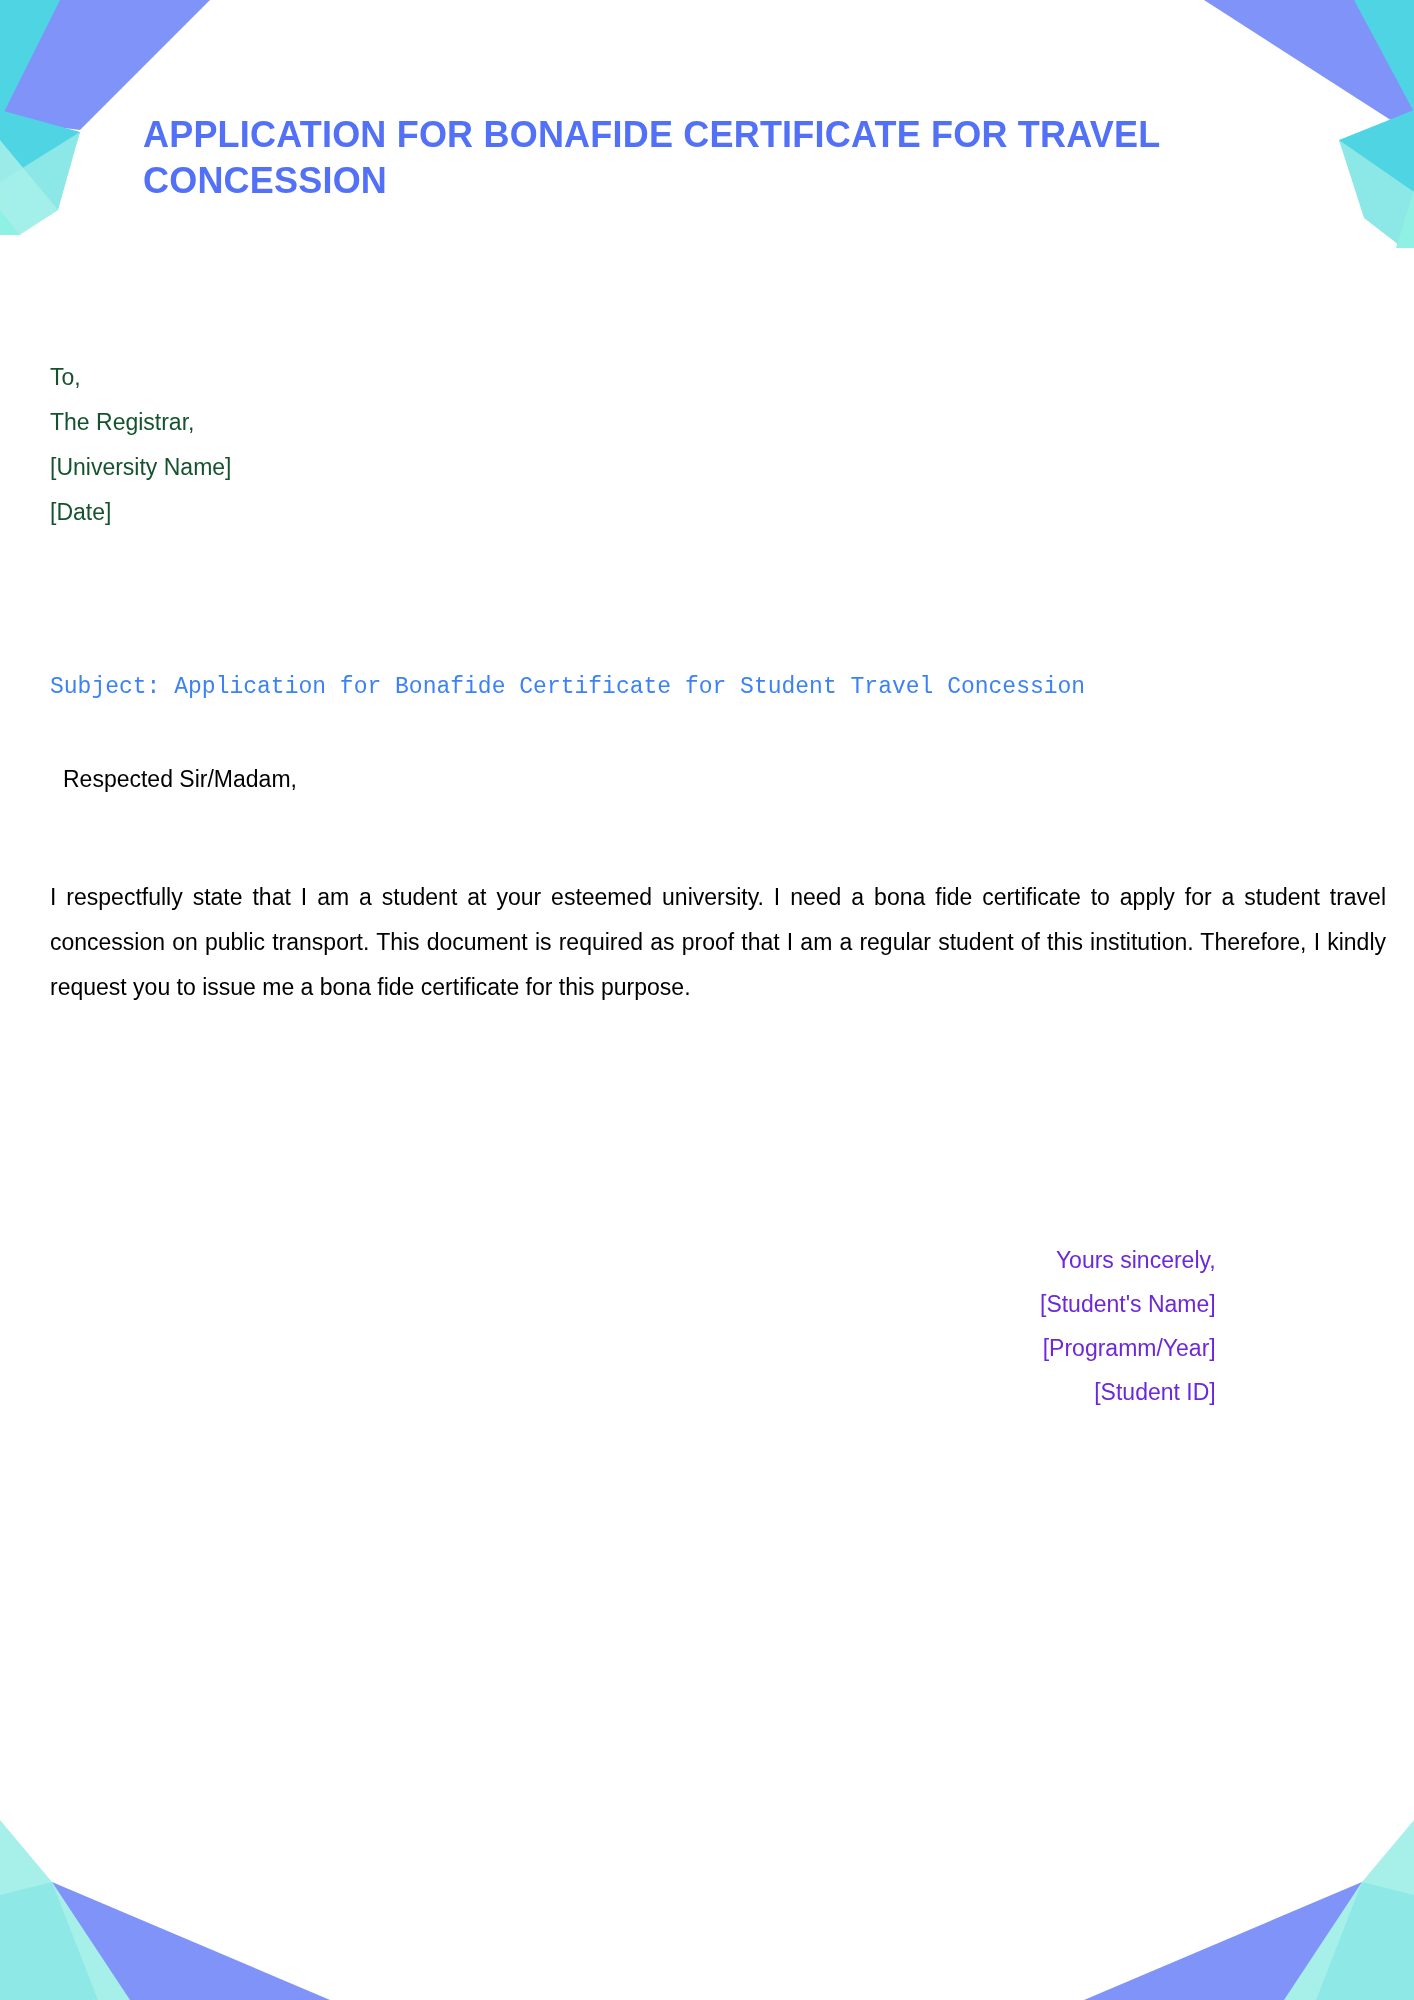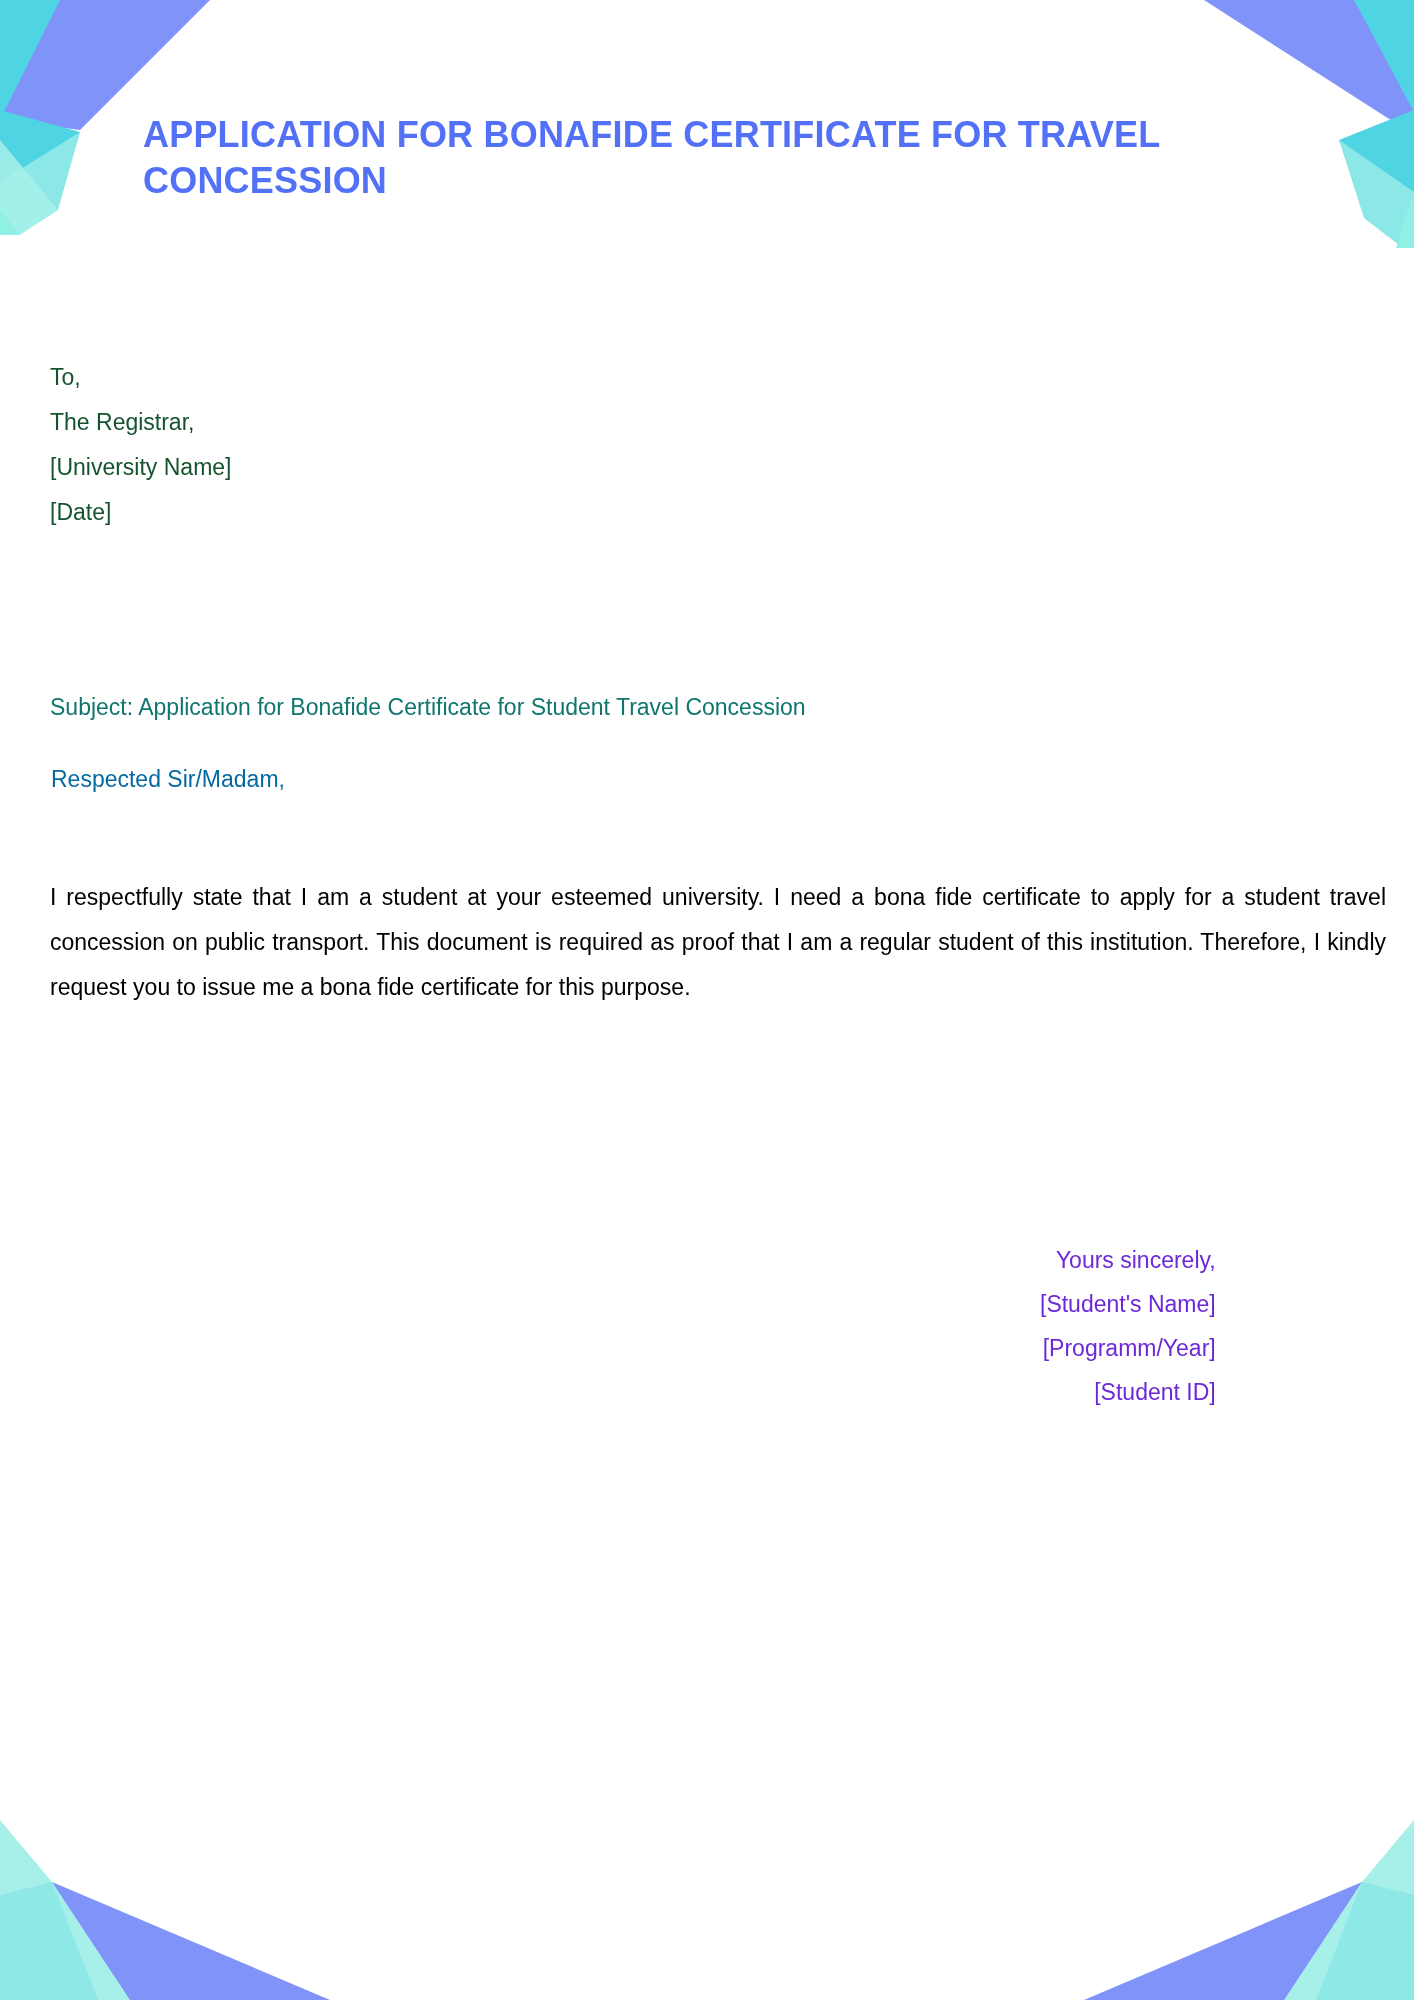--- a/index.html
+++ b/index.html
@@ -58,33 +58,34 @@
     top: 355px;
     font-size: 23px;
     line-height: 45px;
     color: #14532d;
   }
   .address-line { white-space: pre; }
 
   .subject-line {
     position: absolute;
     left: 50px;
-    top: 692px;
+    top: 672px;
     font-size: 23px;
     line-height: 30px;
-    color: #0f766e;
+    color: #3b82f6;
+    font-family: Liberation Mono, monospace;
   }
 
   .salutation {
     position: absolute;
-    left: 51px;
+    left: 63px;
     top: 764px;
     font-size: 23px;
     line-height: 30px;
-    color: #0369a1;
+    color: #000000;
   }
 
   .body-paragraph {
     position: absolute;
     left: 50px;
     top: 852px;
     width: 1336px;
     font-size: 23px;
     line-height: 45px;
     color: #000000;

